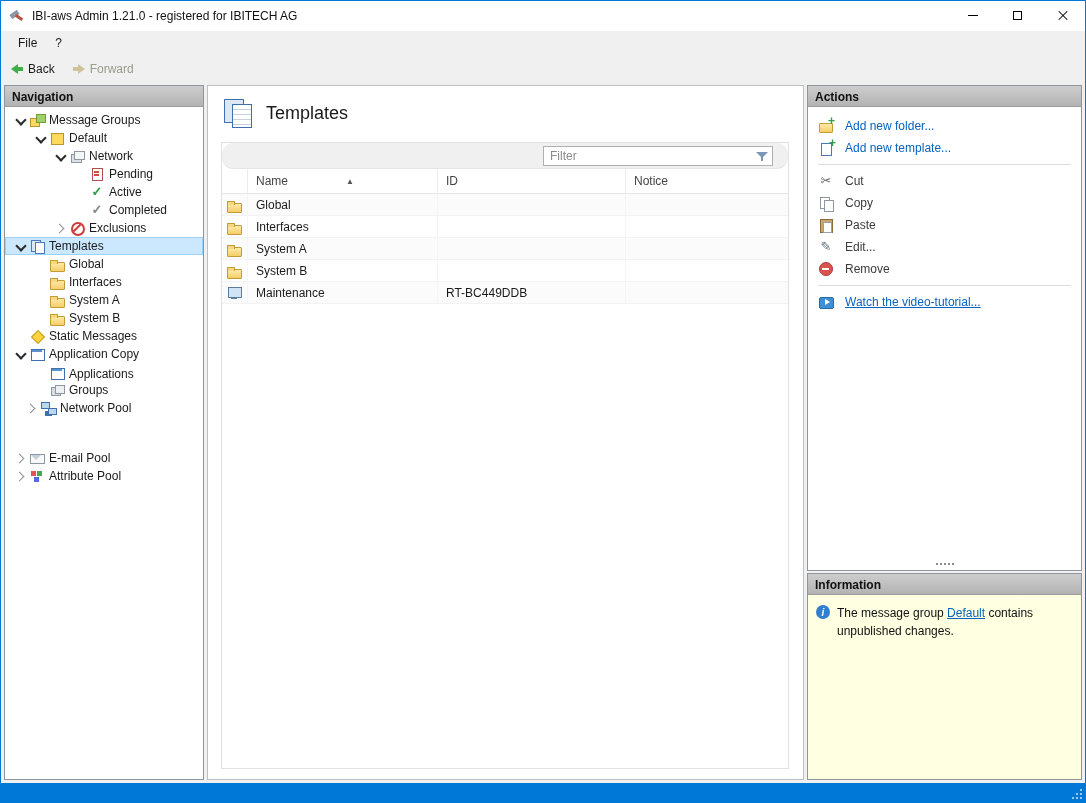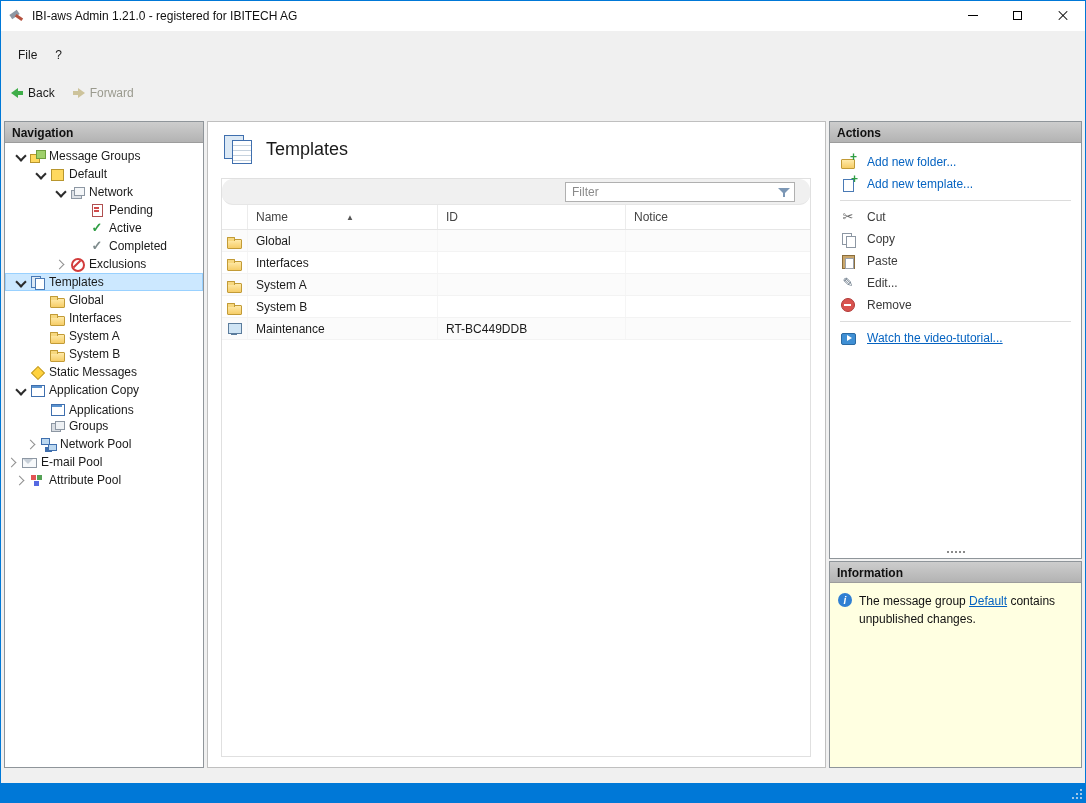--- a/index.html
+++ b/index.html
@@ -1,19 +1,19 @@
 <!DOCTYPE html>
 <html><head>
 <meta charset="utf-8">
 <style>
   * { box-sizing: border-box; margin: 0; padding: 0; }
   html, body { width: 1086px; height: 803px; }
   body { font-family: "Liberation Sans", sans-serif; font-size: 12px; color: #1a1a1a; background: #fff; }
 
-  .window { width: 1086px; height: 803px; border: 1px solid #0078d7; background: #f0f0f0; display: flex; flex-direction: column; gap: 12px; }
+  .window { width: 1086px; height: 803px; border: 1px solid #0078d7; background: #f0f0f0; display: flex; flex-direction: column; }
 
   
   .titlebar { height: 30px; background: #fff; display: flex; align-items: center; padding-left: 8px; flex: none; }
   .app-icon { width: 16px; height: 16px; margin-right: 7px; position: relative; flex: none; }
   .app-icon::before { content: ""; position: absolute; left: 1px; top: 4px; width: 9px; height: 5px; background: #8d97a3; transform: rotate(-35deg); }
   .app-icon::after { content: ""; position: absolute; left: 6px; top: 8px; width: 8px; height: 3px; background: #b5523f; transform: rotate(35deg); }
   .title-text { flex: 1; font-size: 12px; color: #111; white-space: nowrap; overflow: hidden; }
   .caption { display: flex; align-self: flex-start; height: 29px; }
   .cap-btn { width: 45px; height: 29px; display: flex; align-items: center; justify-content: center; }
   .glyph-min { width: 10px; height: 1px; background: #000; }
@@ -119,21 +119,21 @@
   .trow:nth-child(odd) { background: #fbfbfb; }
   .td { display: flex; align-items: center; padding: 0 8px; border-right: 1px solid #f5f5f5; overflow: hidden; white-space: nowrap; }
   .icon-col { width: 26px; padding: 0 0 0 4px; }
   .name-col { width: 190px; }
   .id-col { width: 188px; }
   .notice-col { flex: 1; border-right: none !important; }
   .sort-asc { margin-left: 58px; font-size: 8px; color: #555; }
   .table-empty { flex: 1; background: #fff; }
 
   
-  .right-col { width: 253px; flex: none; display: flex; flex-direction: column; gap: 2px; }
+  .right-col { width: 275px; flex: none; display: flex; flex-direction: column; gap: 2px; }
   .actions-panel { flex: 1; min-height: 0; background: #fff; border: 1px solid #8f959a; display: flex; flex-direction: column; }
   .actions-list { padding: 8px 0 0; }
   .action-item { display: flex; align-items: center; gap: 7px; height: 22px; padding: 0 10px; }
   .action-item .lbl.normal { color: #3a3a3a; }
   .action-item .lbl.link { color: #0563c1; }
   .action-item .lbl.link-underline { color: #0563c1; text-decoration: underline; }
   .action-sep { border-top: 1px solid #dcdcdc; margin: 5px 10px; }
   .splitter { margin-top: auto; height: 12px; display: flex; align-items: center; justify-content: center; flex: none; }
   .splitter-dots { width: 2px; height: 2px; background: #8a8a8a; box-shadow: -8px 0 0 #8a8a8a, -4px 0 0 #8a8a8a, 4px 0 0 #8a8a8a, 8px 0 0 #8a8a8a; }
   .info-panel { height: 207px; flex: none; background: #fff; border: 1px solid #8f959a; display: flex; flex-direction: column; }
@@ -273,21 +273,21 @@
           <div class="tree-row" style="padding-left: 28px;">
             <span class="chev none"></span>
             <span class="ticon ic-groups"></span>
             <span class="tlabel">Groups</span>
           </div>
           <div class="tree-row" style="padding-left: 19px;">
             <span class="chev collapsed"></span>
             <span class="ticon ic-network-pool"></span>
             <span class="tlabel">Network Pool</span>
           </div>
-          <div class="tree-row" style="">
+          <div class="tree-row" style="padding-left: 8px; margin-top: 32px;">
             <span class="chev collapsed"></span>
             <span class="ticon ic-email-pool"></span>
             <span class="tlabel">E-mail Pool</span>
           </div>
           <div class="tree-row" style="padding-left: 8px;">
             <span class="chev collapsed"></span>
             <span class="ticon ic-attribute-pool"></span>
             <span class="tlabel">Attribute Pool</span>
           </div>
         </div>

